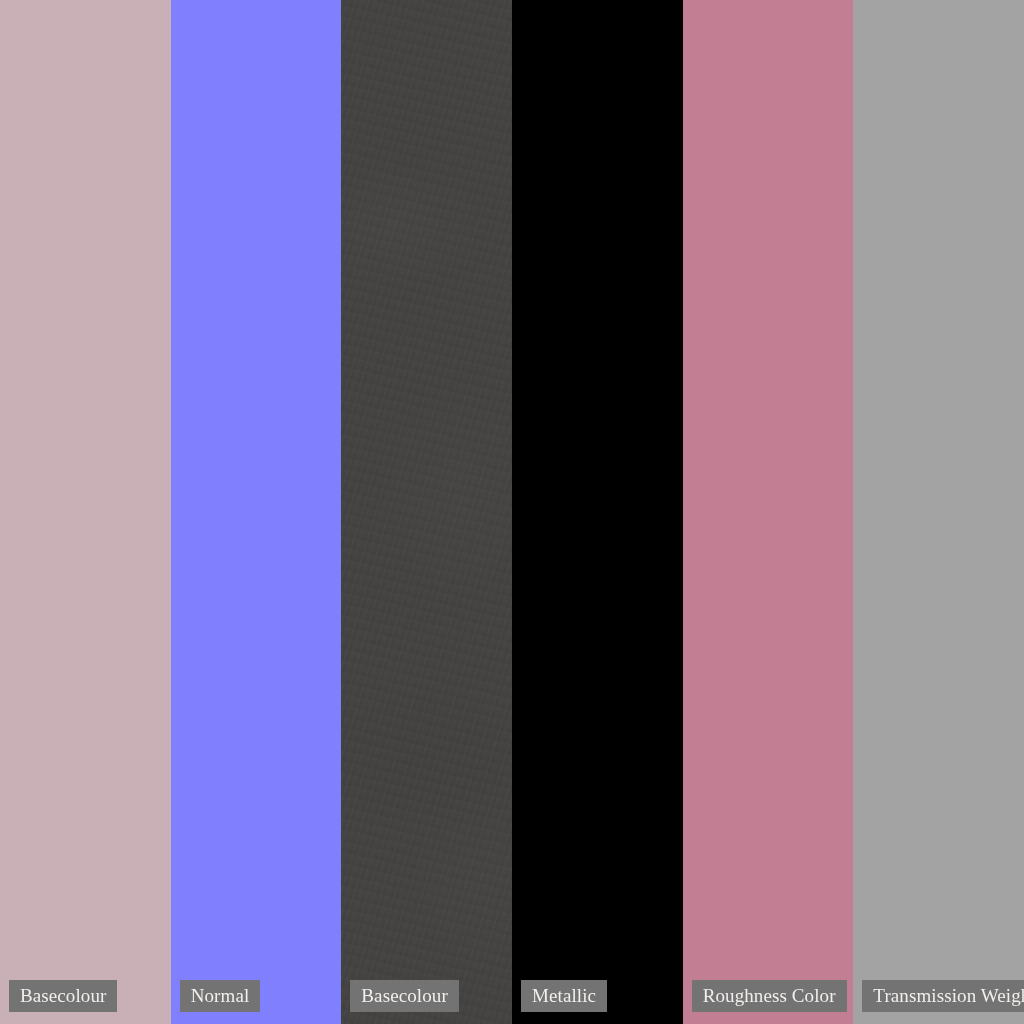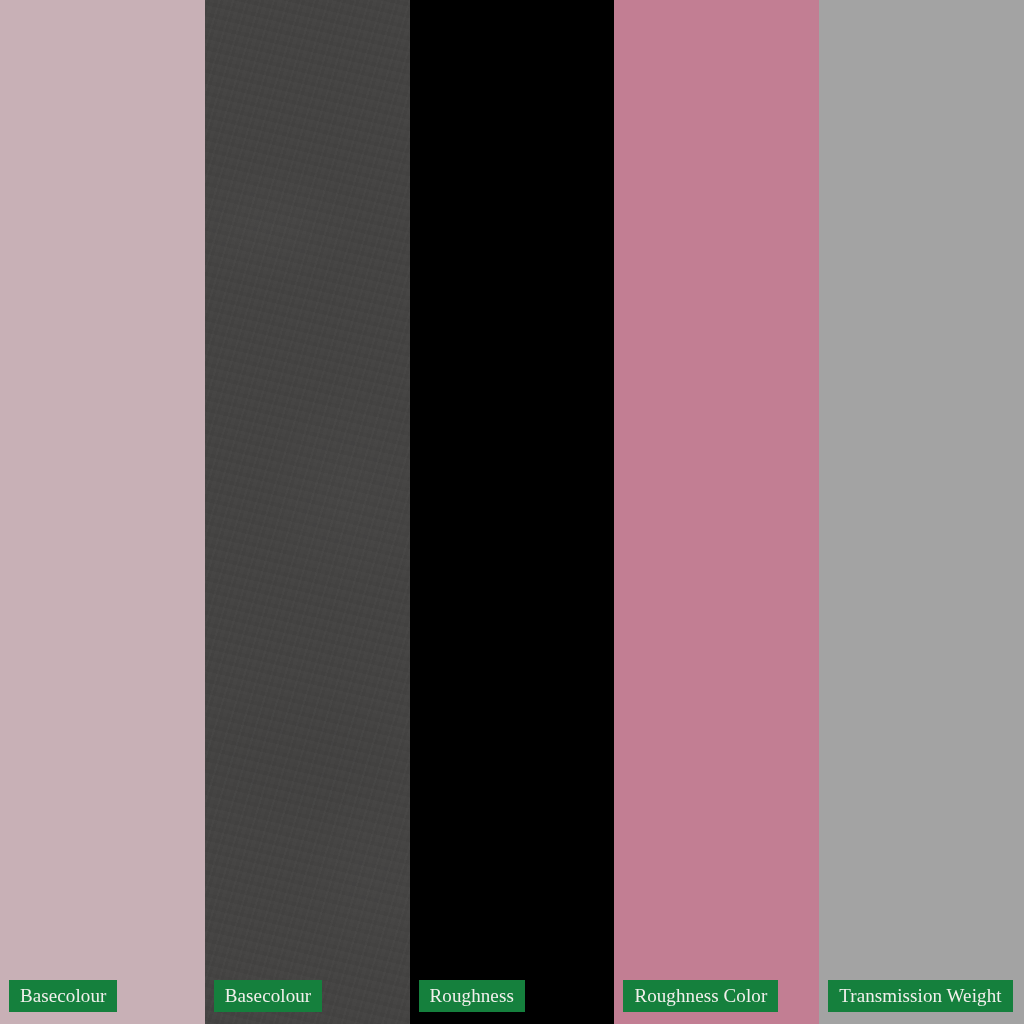--- a/index.html
+++ b/index.html
@@ -67,21 +67,21 @@
       radial-gradient(ellipse 170px 110px at 44% 74%, rgba(0,0,0,0.07), rgba(0,0,0,0) 70%),
       radial-gradient(ellipse 110px 130px at 80% 86%, rgba(255,255,255,0.03), rgba(0,0,0,0) 70%);
     pointer-events: none;
   }
   .label-chip {
     position: relative;
     z-index: 2;
     align-self: flex-start;
     margin-left: 9px;
     margin-bottom: 12px;
-    background: #15803d;
+    background: #737373;
     color: #f2efec;
     font-size: 19px;
     line-height: 1;
     padding: 6px 11px 7px 11px;
     white-space: nowrap;
     letter-spacing: 0.1px;
     max-width: calc(100% - 9px);
     overflow: hidden;
     text-overflow: clip;
   }
@@ -89,30 +89,34 @@
 </head>
 <body>
 
 <div id="texture-strip">
 
   <div class="map-column">
     <div class="swatch-fill" style="background-color: rgb(200, 176, 182);"></div>
     <div class="label-chip">Basecolour</div>
   </div>
 
+  <div class="map-column">
+    <div class="swatch-fill" style="background-color: rgb(128, 128, 254);"></div>
+    <div class="label-chip">Normal</div>
+  </div>
 
   <div class="map-column">
     <div class="swatch-fill" style="background-color: rgb(68, 67, 66);"></div>
     <div class="noise-overlay"></div>
     <div class="label-chip">Basecolour</div>
   </div>
 
   <div class="map-column">
     <div class="swatch-fill" style="background-color: rgb(0, 0, 0);"></div>
-    <div class="label-chip">Roughness</div>
+    <div class="label-chip">Metallic</div>
   </div>
 
   <div class="map-column">
     <div class="swatch-fill" style="background-color: rgb(194, 126, 147);"></div>
     <div class="label-chip">Roughness Color</div>
   </div>
 
   <div class="map-column">
     <div class="swatch-fill" style="background-color: rgb(163, 163, 163);"></div>
     <div class="label-chip">Transmission Weight</div>

